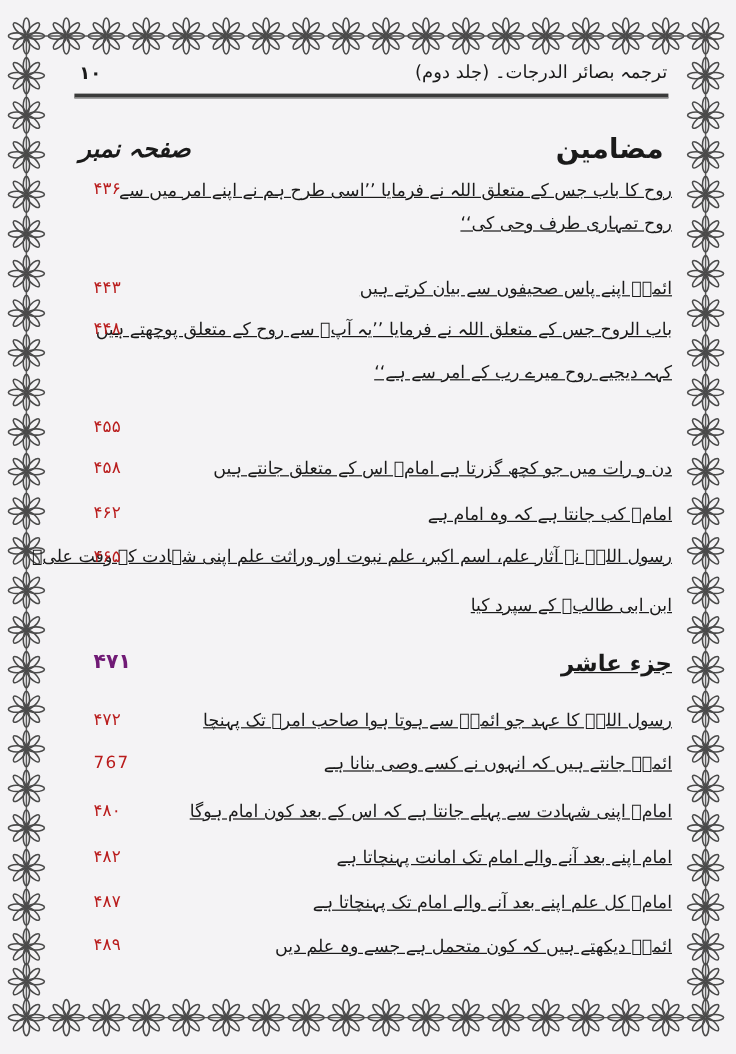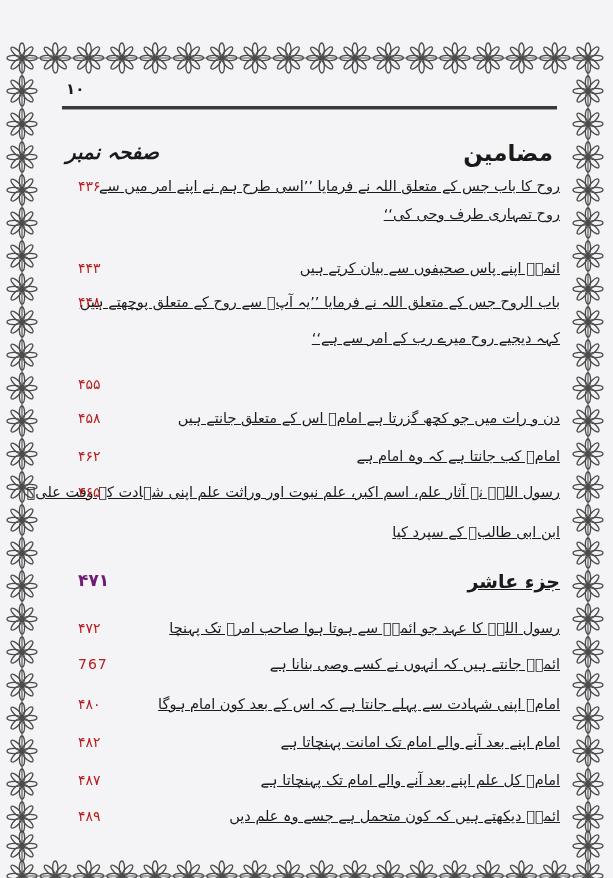--- a/index.html
+++ b/index.html
@@ -3,21 +3,21 @@
 <meta charset="utf-8">
 <style>
   html, body { margin:0; padding:0; }
   body {
     width:613px; height:878px; overflow:hidden;
     background:#f4f3f5;
     position:relative;
     font-family: "DejaVu Sans", sans-serif;
     color:#1a1a1a;
   }
-  .page { position:absolute; left:0; top:0; width:613px; height:758px;margin-top:28px; }
+  .page { position:absolute; left:0; top:0; width:613px; height:758px; }
   .border-svg { position:absolute; left:0; top:0; }
   .running-header {
     position:absolute; left:58px; top:52px; width:500px; height:22px;
   }
   .page-number {
     position:absolute; left:8px; top:0; font-size:15px; font-weight:bold;
     font-family:"DejaVu Sans", sans-serif; letter-spacing:1px;
   }
   .book-title {
     position:absolute; right:2px; top:-1px; font-size:15px; direction:rtl;
@@ -158,20 +158,21 @@
         <use href="#flower" x="588" y="690"></use>
         <use href="#flower" x="588" y="723"></use>
       <use href="#flower" x="588" y="756"></use>
         <use href="#flower" x="588" y="789"></use>
         <use href="#flower" x="588" y="818"></use>
     </g>
   </svg>
 
   <div class="running-header">
     <span class="page-number">۱۰</span>
+    <span class="book-title">ترجمہ بصائر الدرجات۔ (جلد دوم)</span>
   </div>
   <div class="header-rule"></div>
 
   <div class="col-heading page-col-heading">صفحہ نمبر</div>
   <div class="col-heading contents-heading">مضامین</div>
 
   <div class="toc" id="toc">
       <div class="entry" style="top: 0px;">
         <span class="entry-title">روح کا باب جس کے متعلق اللہ نے فرمایا ’’اسی طرح ہم نے اپنے امر میں سے</span>
         <span class="entry-page">۴۳۶</span>

